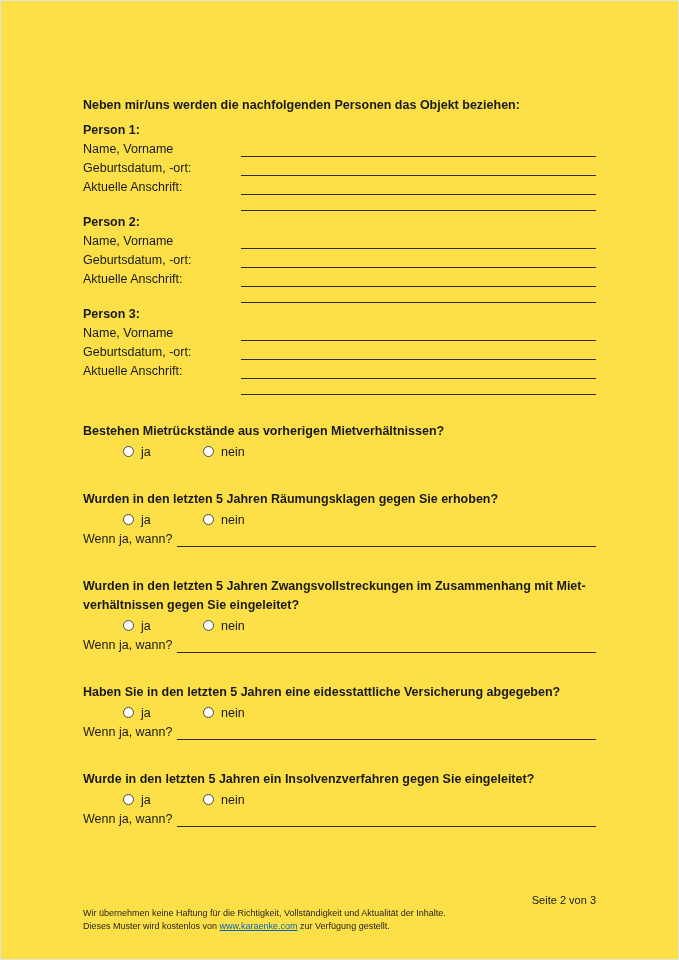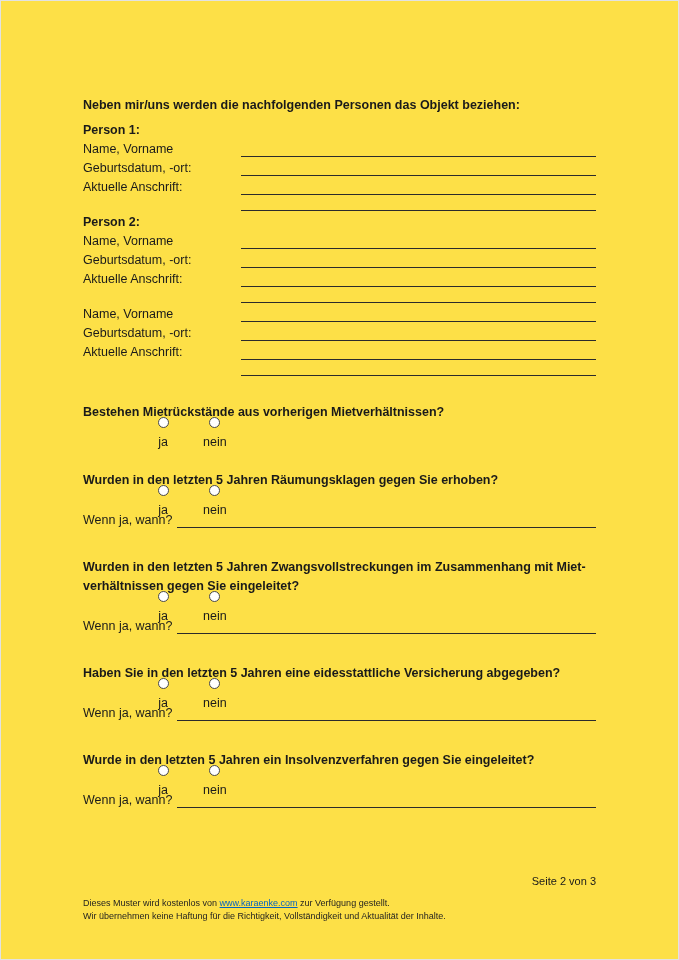--- a/index.html
+++ b/index.html
@@ -40,38 +40,37 @@
   .q-text {
     font-weight:bold; font-size:12.5px; line-height:19px;
     white-space:pre-line;
     margin-top:28px;
   }
   .radio-row {
     display:flex; align-items:center;
     height:21px; padding-left:40px;
     font-size:12.5px;
   }
-  .radio-opt { display:flex; align-items:center; gap:7px; cursor:pointer;flex-direction:column; }
+  .radio-opt { display:flex; align-items:center; gap:7px; cursor:pointer; }
   .radio-opt.first { width:80px; }
   .circle {
     width:11px; height:11px; flex:none;
     border:1px solid #4a4a4a; border-radius:50%;
     background:#fff;
   }
   .followup-row {
     display:flex; align-items:center;
     height:19px; font-size:12.5px;
   }
   .followup-label { flex:none; line-height:17px; }
   .followup-blank { margin-left:5px; }
   
   .footer { margin-top:64px; }
   .page-indicator {
     text-align:right; font-size:11px; line-height:14px;
-    margin-bottom:9px;
   }
   .footer-note { font-size:9px; line-height:13px; color:#1f1f1f; }
   .footer-link { text-decoration:underline; cursor:pointer; }
 </style>
 </head>
 <body>
 
 <div class="page">
 
   <div class="intro">Neben mir/uns werden die nachfolgenden Personen das Objekt beziehen:</div>
@@ -110,20 +109,21 @@
       <span class="field-label">Aktuelle Anschrift:</span>
       <span class="blank"></span>
     </div>
     <div class="field-row extra-row">
       <span class="field-label"></span>
       <span class="blank"></span>
     </div>
   </section>
 
   <section class="person">
+    <div class="person-title">Person 3:</div>
     <div class="field-row">
       <span class="field-label">Name, Vorname</span>
       <span class="blank"></span>
     </div>
     <div class="field-row">
       <span class="field-label">Geburtsdatum, -ort:</span>
       <span class="blank"></span>
     </div>
     <div class="field-row">
       <span class="field-label">Aktuelle Anschrift:</span>
@@ -221,19 +221,19 @@
       <div class="followup-row">
         <span class="followup-label">Wenn ja, wann?</span>
         <span class="blank followup-blank"></span>
       </div>
     </section>
 
   </div>
 
   <div class="footer">
     <div class="page-indicator">Seite 2 von 3</div>
+    <div class="footer-note">Wir übernehmen keine Haftung für die Richtigkeit, Vollständigkeit und Aktualität der Inhalte.</div>
     <div class="footer-note">
       <span>Dieses Muster wird kostenlos von </span><span class="footer-link" style="color: rgb(5, 99, 193);">www.karaenke.com</span><span> zur Verfügung gestellt.</span>
     </div>
-    <div class="footer-note">Wir übernehmen keine Haftung für die Richtigkeit, Vollständigkeit und Aktualität der Inhalte.</div>
   </div>
 
 </div>
 
 </body></html>

